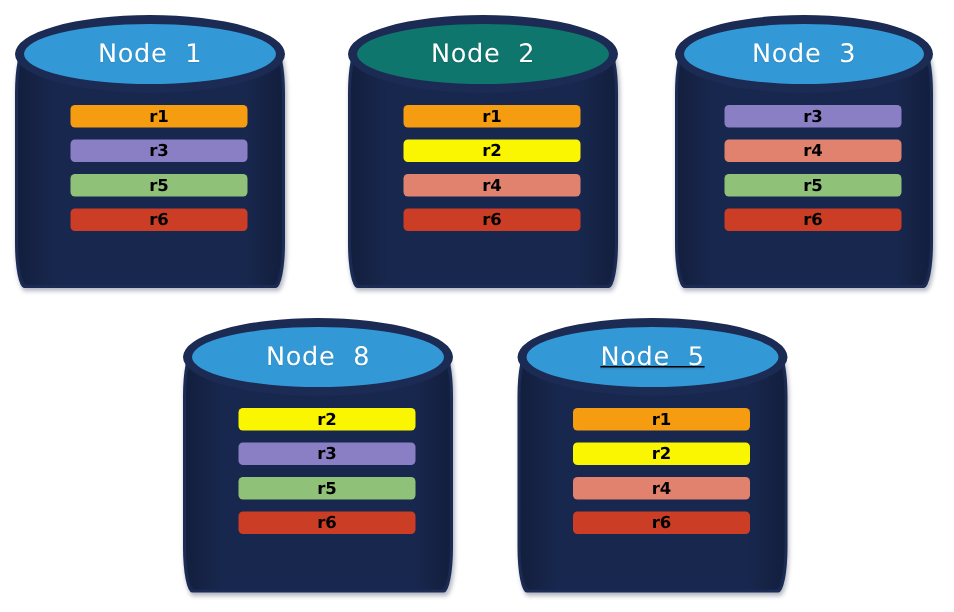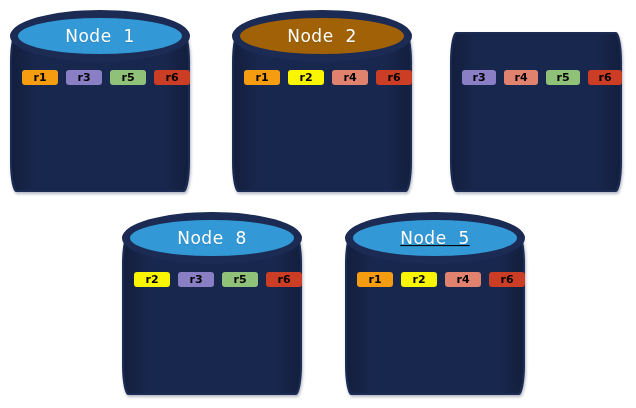--- a/index.html
+++ b/index.html
@@ -54,21 +54,21 @@
     pointer-events: none;
   }
 
   .cyl-top {
     position: absolute;
     left: 0;
     right: 0;
     top: 0;
     height: 52px;
     background: #3399d6;
-    border: 8px solid #b91c1c;
+    border: 6px solid #b91c1c;
     border-radius: 50%;
     box-sizing: border-box;
     display: flex;
     align-items: center;
     justify-content: center;
     z-index: 3;
   }
 
   .node-label {
     color: #ffffff;
@@ -79,21 +79,21 @@
     text-shadow: 0 1px 1px rgba(0,0,0,0.12);
   }
 
   .replica-stack {
     position: absolute;
     left: 12px;
     right: 0;
     top: 60px;
     z-index: 4;
     display: flex;
-    flex-direction: row;
+    flex-direction: column;
     align-items: center;
     gap: 8px;
   }
 
   .replica {
     width: 118px;
     height: 15px;
     border-radius: 3px;
     display: flex;
     align-items: center;
@@ -128,21 +128,21 @@
         </div>
         <div class="replica" style="background: rgb(204, 61, 38);">
           <span>r6</span>
         </div>
       </div>
     </div>
     <div class="node" style="left: 232px; top: 10px; width: 180px; height: 182px;">
       <div class="cyl-body" style="background: rgb(24, 39, 78); border-color: rgb(27, 43, 84);">
         <div class="cyl-shade"></div>
       </div>
-      <div class="cyl-top" style="background: #a16207; border-color: rgb(27, 43, 84);">
+      <div class="cyl-top" style="background: #0f766e; border-color: rgb(27, 43, 84);">
         <span class="node-label">Node  2</span>
       </div>
       <div class="replica-stack">
         <div class="replica" style="background: rgb(245, 156, 17);">
           <span>r1</span>
         </div>
         <div class="replica" style="background: rgb(250, 245, 0);">
           <span>r2</span>
         </div>
         <div class="replica" style="background: rgb(224, 130, 110);">
@@ -150,20 +150,23 @@
         </div>
         <div class="replica" style="background: rgb(204, 61, 38);">
           <span>r6</span>
         </div>
       </div>
     </div>
     <div class="node" style="left: 450px; top: 10px; width: 172px; height: 182px;">
       <div class="cyl-body" style="background: rgb(24, 39, 78); border-color: rgb(27, 43, 84);">
         <div class="cyl-shade"></div>
       </div>
+      <div class="cyl-top" style="background: rgb(51, 153, 214); border-color: rgb(27, 43, 84);">
+        <span class="node-label">Node  3</span>
+      </div>
       <div class="replica-stack">
         <div class="replica" style="background: rgb(138, 127, 196);">
           <span>r3</span>
         </div>
         <div class="replica" style="background: rgb(224, 130, 110);">
           <span>r4</span>
         </div>
         <div class="replica" style="background: rgb(144, 193, 120);">
           <span>r5</span>
         </div>

